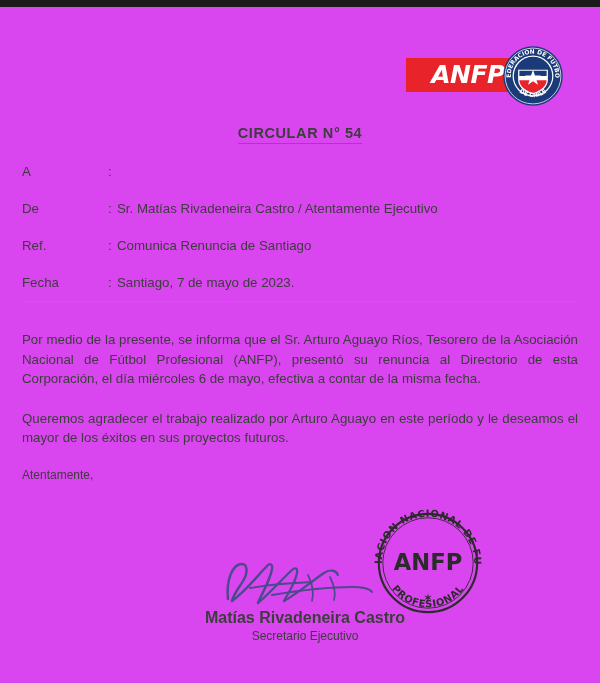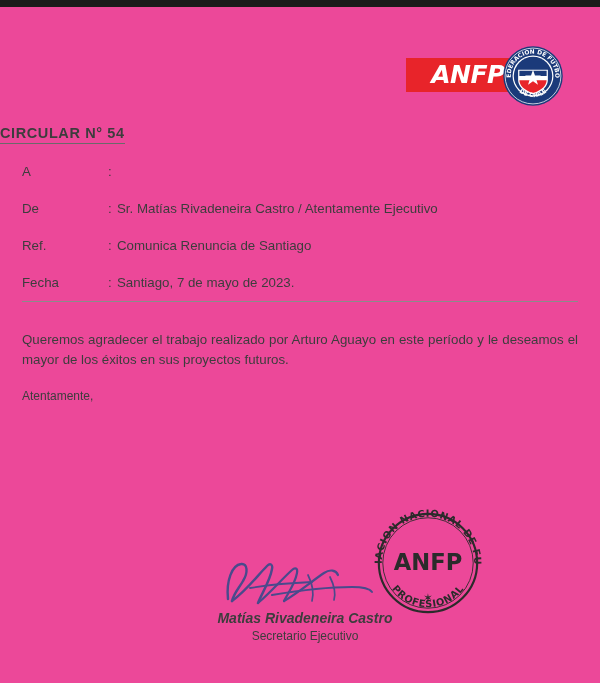--- a/index.html
+++ b/index.html
@@ -24,21 +24,21 @@
     height: 7px;
     background: #1b1b1b;
   }
 
   
   .sheet {
     position: absolute;
     top: 7px; left: 0;
     width: 600px;
     height: 676px;
-    background: #ec4899;
+    background: #d946ef;
   }
 
   
   .logo-wrap {
     position: absolute;
     top: 38px;
     left: 406px;
     width: 166px;
     height: 64px;
   }
@@ -72,20 +72,21 @@
     width: 62px;
     height: 62px;
   }
 
   
   .doc-title {
     position: absolute;
     top: 118px;
     left: 0;
     width: 600px;
+    text-align: center;
     font-size: 14.5px;
     font-weight: bold;
     letter-spacing: 0.6px;
     color: #3d3d3d;
   }
   .doc-title span.u {
     border-bottom: 1.3px solid #6a6a6a;
     padding-bottom: 2px;
   }
 
@@ -167,25 +168,24 @@
     height: 62px;
   }
   .sig-names {
     position: absolute;
     top: 62px;
     left: 130px;
     width: 350px;
     text-align: center;
   }
   .sig-name {
-    font-size: 14px;
+    font-size: 16px;
     font-weight: bold;
     color: #3d3d3d;
     line-height: 18px;
-    font-style: italic;
   }
   .sig-role {
     font-size: 12px;
     color: #3d3d3d;
     line-height: 18px;
   }
 
   
   .stamp {
     position: absolute;
@@ -256,20 +256,21 @@
       <div class="meta-label">Fecha</div>
       <div class="meta-colon">:</div>
       <div class="meta-value">Santiago, 7 de mayo de 2023.</div>
     </div>
 
   </div>
 
   <div class="divider"></div>
 
   <div class="body-block">
+    <p class="para">Por medio de la presente, se informa que el Sr. Arturo Aguayo Ríos, Tesorero de la Asociación Nacional de Fútbol Profesional (ANFP), presentó su renuncia al Directorio de esta Corporación, el día miércoles 6 de mayo, efectiva a contar de la misma fecha.</p>
     <p class="para">Queremos agradecer el trabajo realizado por Arturo Aguayo en este período y le deseamos el mayor de los éxitos en sus proyectos futuros.</p>
     <p class="closing">Atentamente,</p>
   </div>
 
   <svg class="stamp" viewBox="0 0 120 120">
     <defs>
       <path id="stampTop" d="M 13,60 A 47,47 0 0 1 107,60" fill="none"></path>
       <path id="stampBot" d="M 15,60 A 45,45 0 0 0 105,60" fill="none"></path>
     </defs>
     <circle cx="60" cy="60" r="50" fill="none" stroke="#2b2b2b" stroke-width="2.2"></circle>

